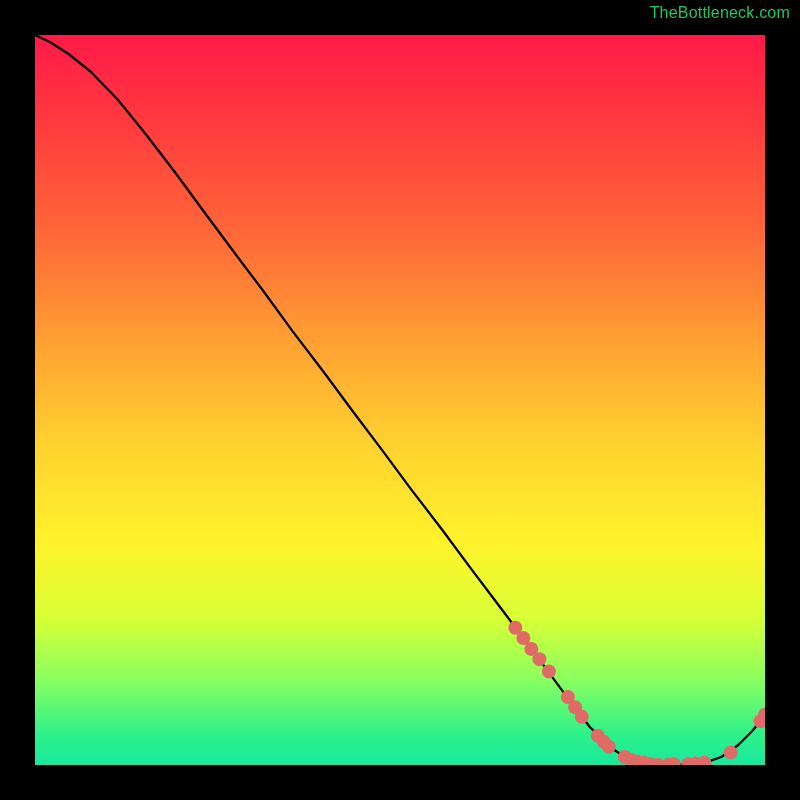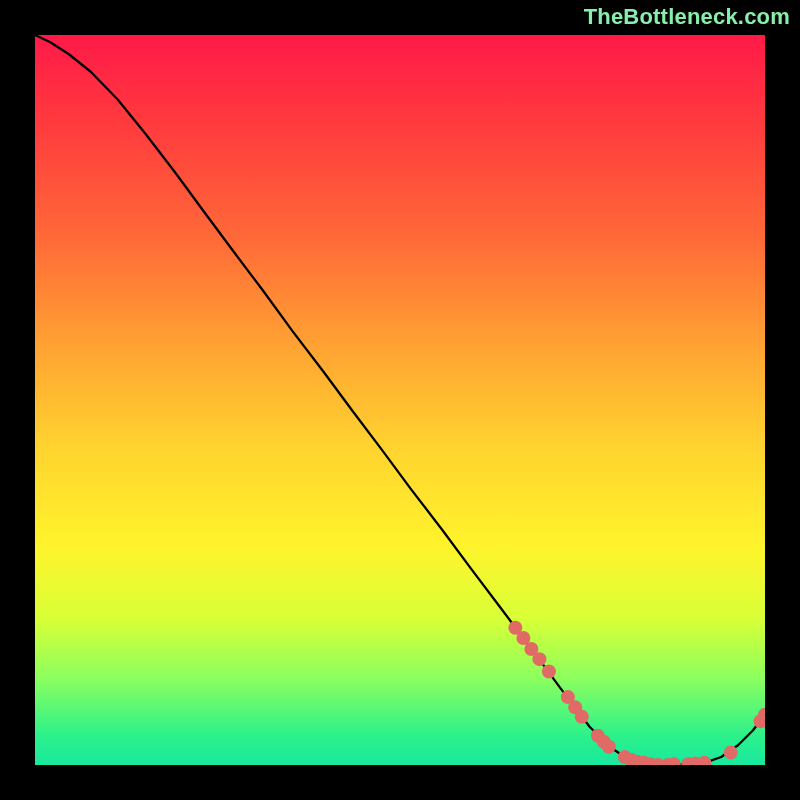--- a/index.html
+++ b/index.html
@@ -14,23 +14,23 @@
   .wrapper {
     position: relative;
     width: 800px;
     height: 800px;
     background: #000;
   }
   .watermark {
     position: absolute;
     top: 4px;
     right: 10px;
-    color: #86efac;
-    font-size: 22px;
-    font-weight: 700;
+    color: #22c55e;
+    font-size: 16px;
+    font-weight: 400;
     letter-spacing: 0.2px;
     z-index: 3;
   }
   .plot {
     position: absolute;
     left: 35px;
     top: 35px;
     width: 730px;
     height: 730px;
   }

